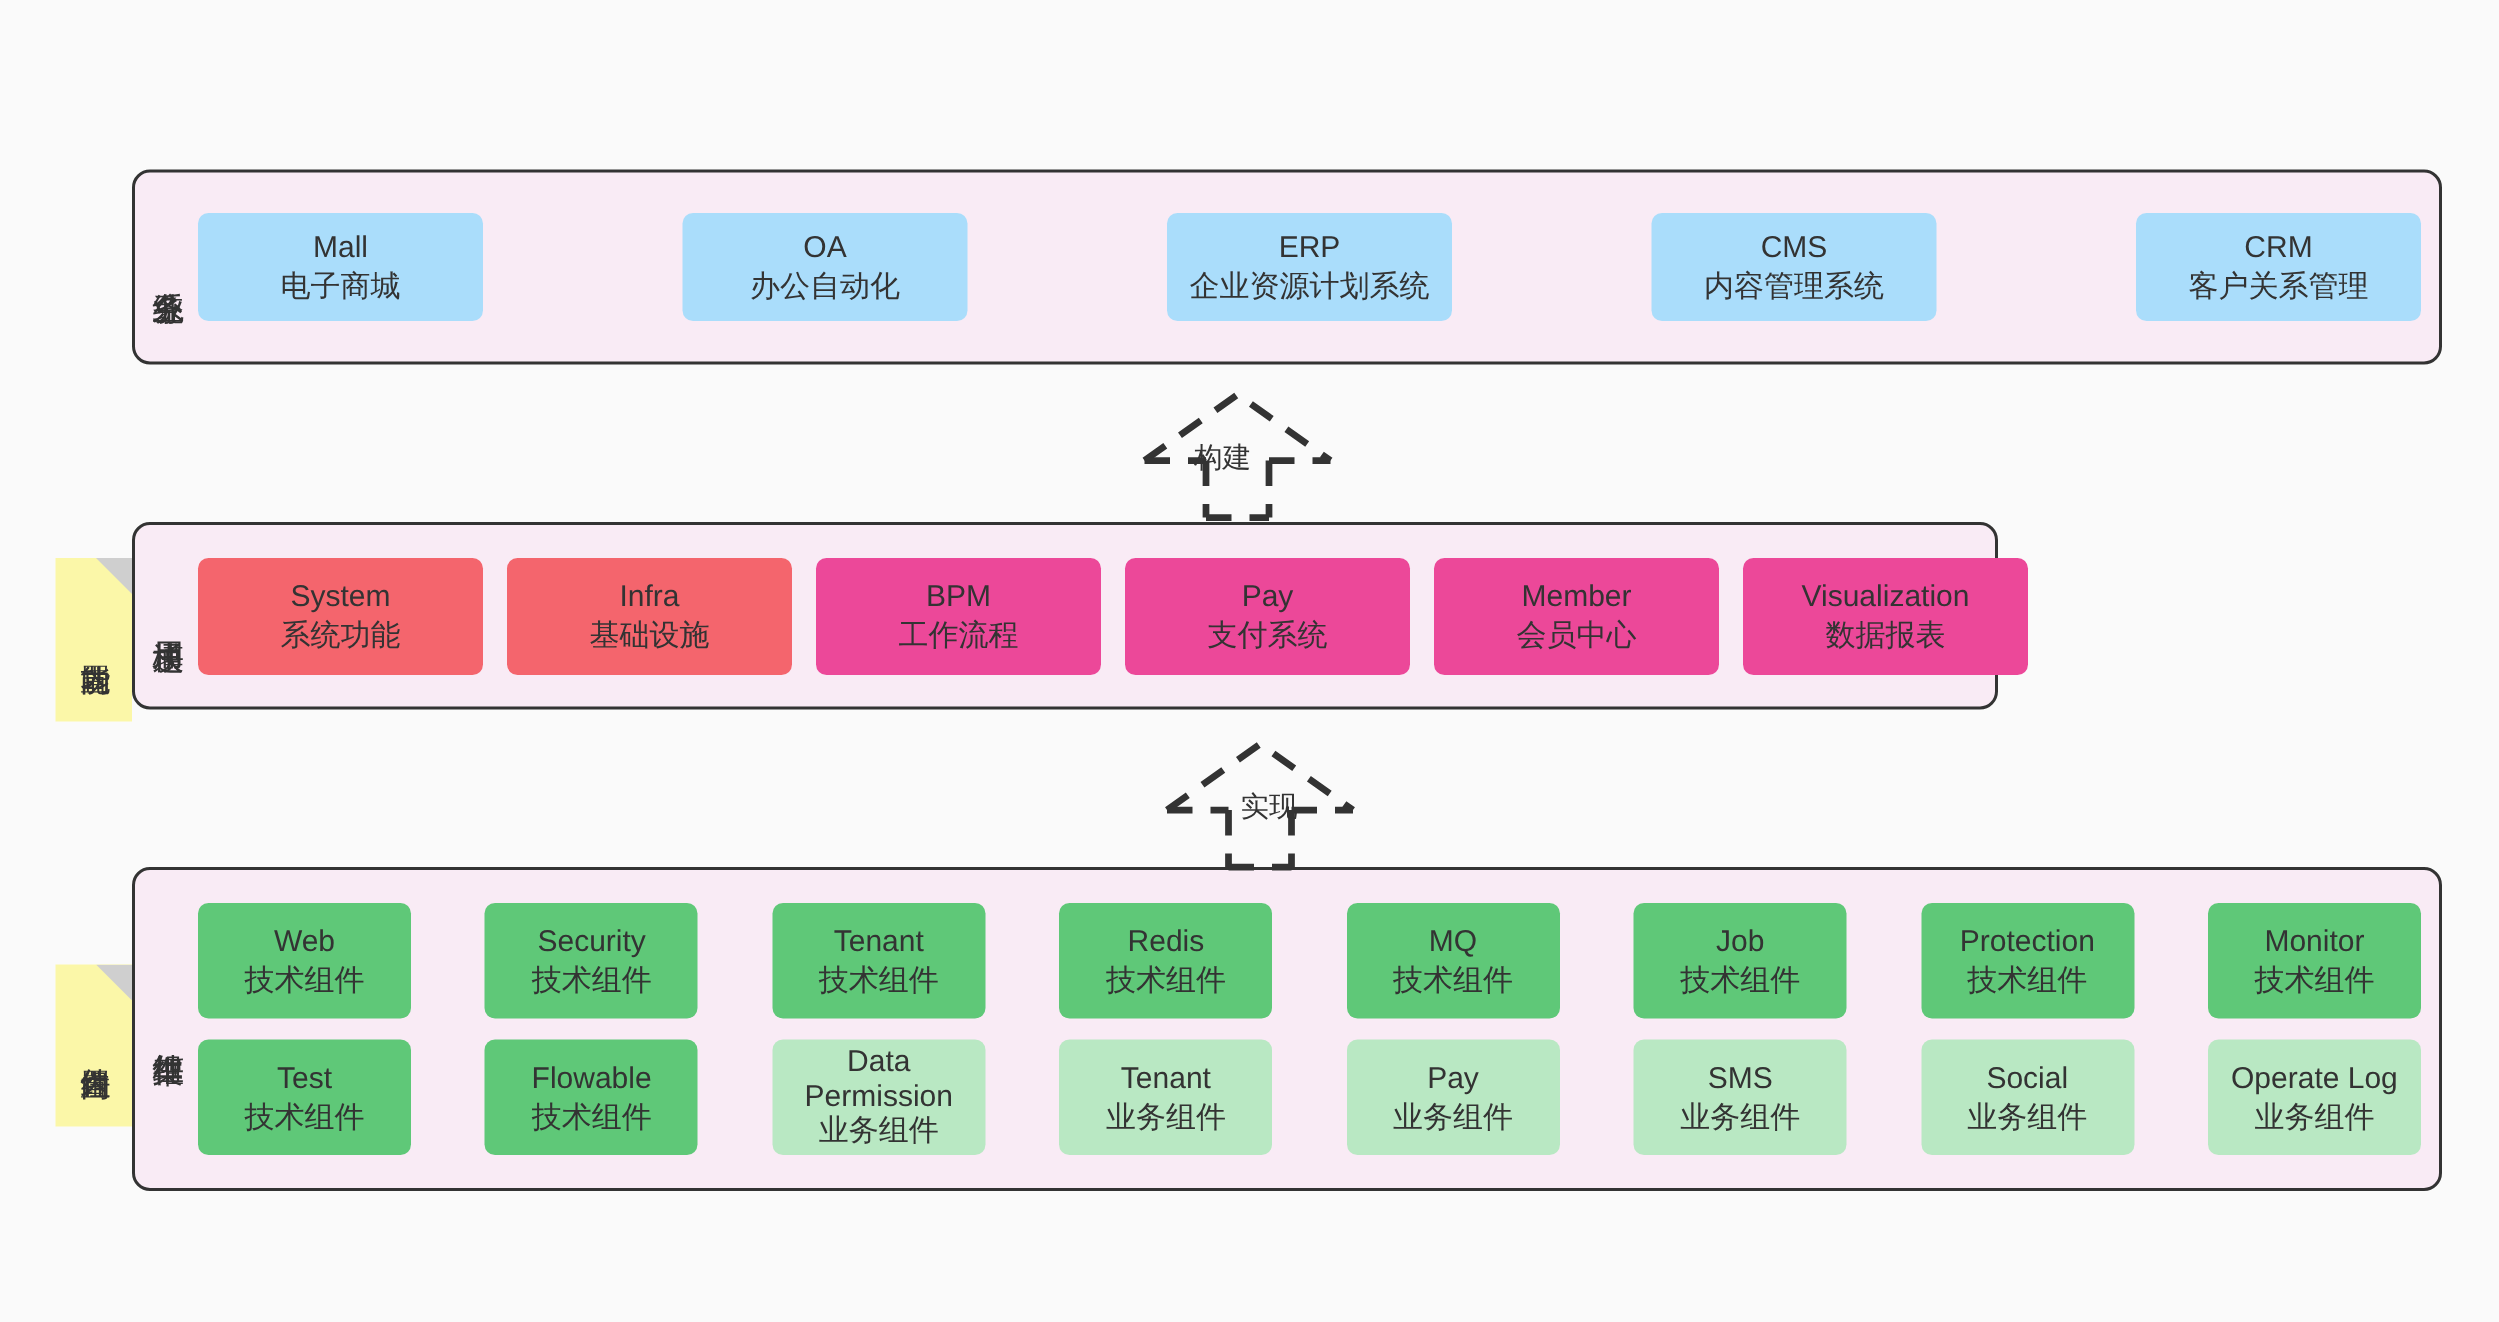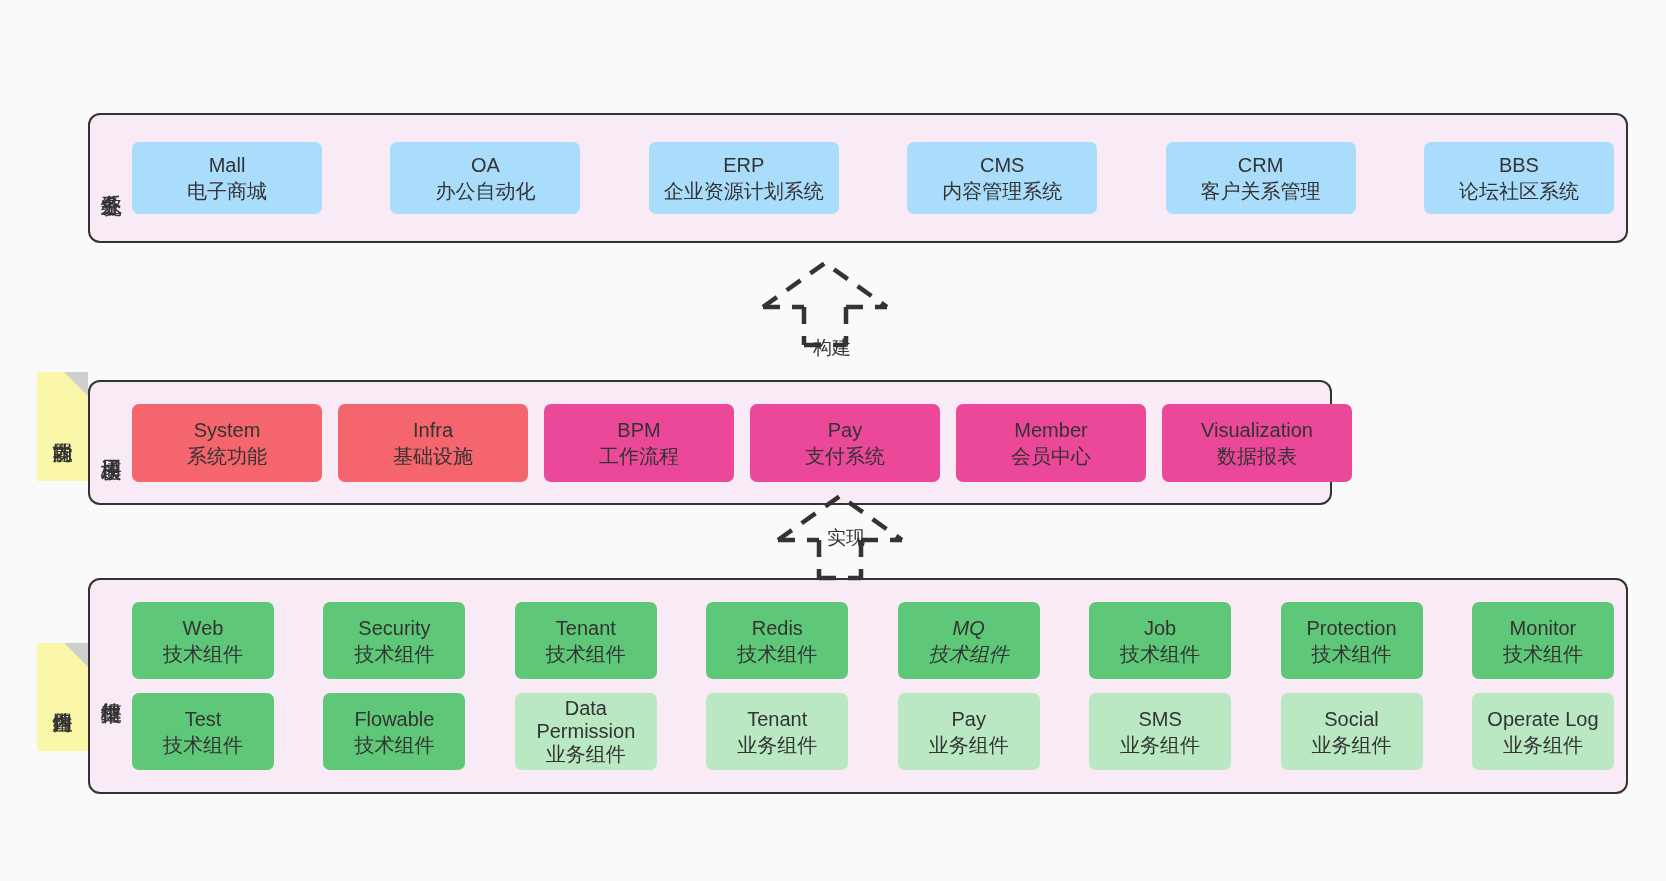--- a/index.html
+++ b/index.html
@@ -157,47 +157,43 @@
         <div class="card c-blue" style="width:190px;height:72px;">
           <span class="l1">CMS</span>
           <span class="l2">内容管理系统</span>
         </div>
 
         <div class="card c-blue" style="width:190px;height:72px;">
           <span class="l1">CRM</span>
           <span class="l2">客户关系管理</span>
         </div>
 
-        <div class="card c-blue" style="width:190px;height:72px;">
-          <span class="l1">BBS</span>
-          <span class="l2">论坛社区系统</span>
-        </div>
 
       </div>
     </div>
   </div>
 
   <div class="arrow" style="left:750px; top:255px; width:190px; height:95px;">
     <svg width="190" height="95" viewBox="0 0 190 95">
       <polyline points="13,52 75,8 137,52" fill="none" stroke="#333333" stroke-width="4.5" stroke-dasharray="17,12" stroke-linecap="butt"></polyline>
       <polyline points="13,52 54,52" fill="none" stroke="#333333" stroke-width="4.5" stroke-dasharray="17,12"></polyline>
       <polyline points="96,52 137,52" fill="none" stroke="#333333" stroke-width="4.5" stroke-dasharray="17,12"></polyline>
       <polyline points="54,52 54,90" fill="none" stroke="#333333" stroke-width="4.5" stroke-dasharray="17,12"></polyline>
       <polyline points="96,52 96,90" fill="none" stroke="#333333" stroke-width="4.5" stroke-dasharray="17,12"></polyline>
       <polyline points="54,90 96,90" fill="none" stroke="#333333" stroke-width="4.5" stroke-dasharray="17,12"></polyline>
     </svg>
-    <span class="arrow-label" style="left:63px; top:37px;margin-top:43px;">构建</span>
+    <span class="arrow-label" style="left:46px; top:37px;">构建</span>
   </div>
 
   <div class="sticky" style="left:37px; top:372px; width:51px; height:109px;">
     <span class="fold"></span>
     <span>内置功能</span>
   </div>
 
-  <div class="layer" id="layer-common" style="left:88px; top:348px; width:1244px; height:125px;margin-top:32px;">
+  <div class="layer" id="layer-common" style="left:88px; top:348px; width:1244px; height:125px;">
     <div class="layer-label">通用模块</div>
     <div class="layer-body">
       <div class="row">
 
         <div class="card c-red-solid" style="width:190px;height:78px;">
           <span class="l1">System</span>
           <span class="l2">系统功能</span>
         </div>
 
         <div class="card c-red-solid" style="width:190px;height:78px;">
@@ -260,21 +256,21 @@
           <span class="l2">技术组件</span>
         </div>
         <div class="card c-green-solid" style="width:142px;height:77px;">
           <span class="l1">Tenant</span>
           <span class="l2">技术组件</span>
         </div>
         <div class="card c-green-solid" style="width:142px;height:77px;">
           <span class="l1">Redis</span>
           <span class="l2">技术组件</span>
         </div>
-        <div class="card c-green-solid" style="width:142px;height:77px;font-style:italic;">
+        <div class="card c-green-solid" style="width:142px;height:77px;">
           <span class="l1">MQ</span>
           <span class="l2">技术组件</span>
         </div>
         <div class="card c-green-solid" style="width:142px;height:77px;">
           <span class="l1">Job</span>
           <span class="l2">技术组件</span>
         </div>
         <div class="card c-green-solid" style="width:142px;height:77px;justify-content:center;">
           <span class="l1">Protection</span>
           <span class="l2">技术组件</span>

